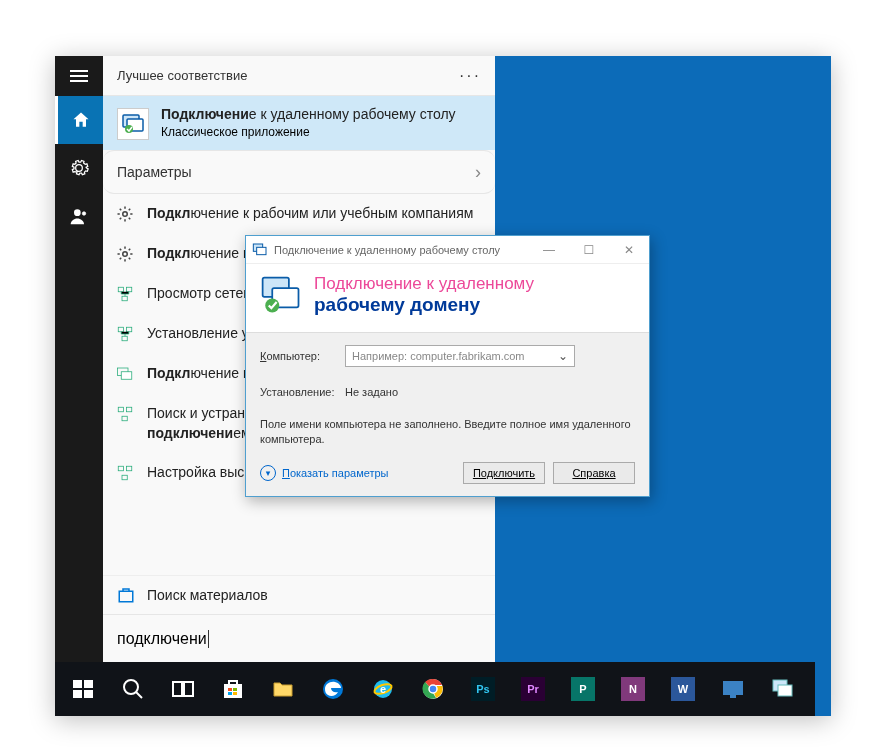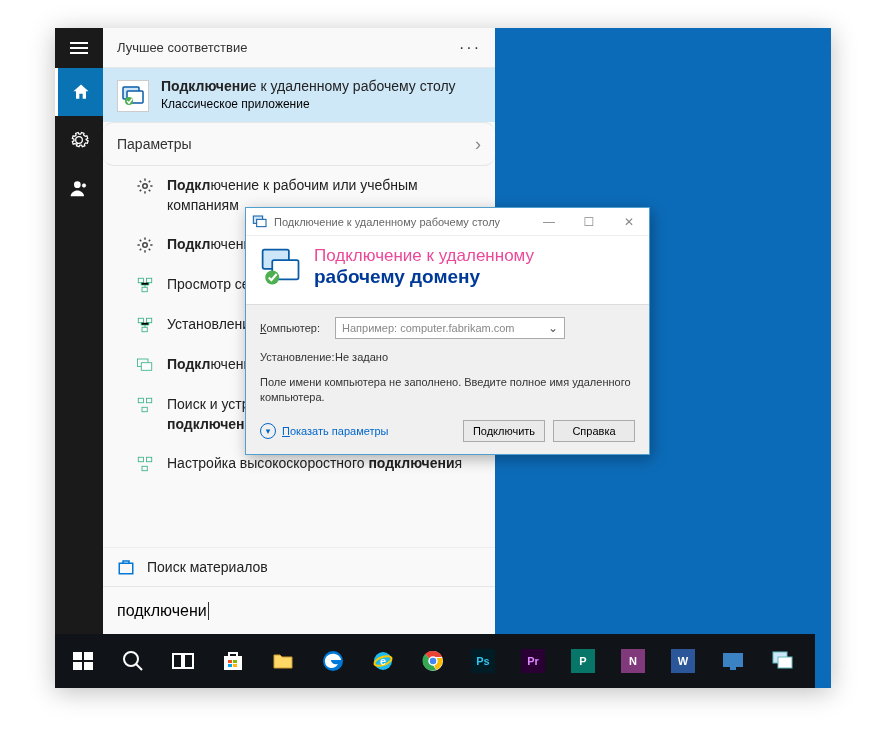--- a/index.html
+++ b/index.html
@@ -1,18 +1,18 @@
 <!DOCTYPE html>
 <html><head>
 <meta charset="utf-8">
 <style>
 * { box-sizing: border-box; margin: 0; padding: 0; font-family: "Segoe UI", Arial, sans-serif; }
 body { background: #fff; width: 872px; height: 749px; position: relative; overflow: hidden; }
 
-.frame { position: absolute; left: 55px; top: 28px; width: 776px; height: 660px; box-shadow: 0 4px 24px rgba(0,0,0,.25); background: #0c6bb8; }
+.frame { position: absolute; left: 55px; top: 56px; width: 776px; height: 660px; box-shadow: 0 4px 24px rgba(0,0,0,.25); background: #0c6bb8; }
 
 .sidebar { position: absolute; left: 0; top: 0; width: 48px; height: 606px; background: #1a1a1a; display: flex; flex-direction: column; align-items: center; }
 .sidebar-item { width: 48px; height: 48px; display: flex; align-items: center; justify-content: center; color: #fff; cursor: pointer; }
 .sidebar-item.active { background: #0973b4; border-left: 3px solid #fff; }
 .sidebar-item svg { width: 20px; height: 20px; fill: #fff; }
 .hamburger { height: 40px; }
 .hamburger-lines { width: 18px; }
 .hamburger-lines div { height: 2px; background: #fff; margin: 3px 0; }
 
 .start-panel { position: absolute; left: 48px; top: 0; width: 392px; height: 606px; background: #f9f9f9; display: flex; flex-direction: column; }
@@ -21,21 +21,21 @@
 
 .best-match-item { background: #cfe8f8; display: flex; align-items: flex-start; padding: 10px 14px; gap: 12px; cursor: pointer; }
 .best-match-icon { width: 32px; height: 32px; background: #fff; border: 1px solid #ccc; display: flex; align-items: center; justify-content: center; margin-top: 2px; }
 .best-match-item .title { font-size: 14px; color: #222; }
 .best-match-item .sub { font-size: 12px; color: #000000; margin-top: 3px; }
 
 .params-hdr { height: 44px; display: flex; align-items: center; justify-content: space-between; padding: 0 14px; font-size: 14px; color: #333; border-top: 1px solid #e6e6e6; border-bottom: 1px solid #e6e6e6; cursor: pointer; border-radius: 11px; }
 .chev { font-size: 18px; color: #888; }
 
 .results { flex: 1; overflow: hidden; }
-.result { display: flex; align-items: flex-start; padding: 10px 32px; gap: 12px; font-size: 14px; color: #222; cursor: pointer; }
+.result { display: flex; align-items: flex-start; padding: 10px 12px; gap: 12px; font-size: 14px; color: #222; cursor: pointer; }
 .result .ricon { width: 20px; height: 20px; flex-shrink: 0; display: flex; align-items: center; justify-content: center; font-size: 14px; }
 .result .rtext { line-height: 1.4; }
 .result .rtext strong { font-weight: 600; }
 
 .store-sec { display: flex; align-items: center; padding: 10px 14px; gap: 12px; font-size: 14px; color: #222; border-top: 1px solid #eee; cursor: pointer; }
 .search-box { height: 48px; border-top: 1px solid #e6e6e6; display: flex; align-items: center; padding: 0 14px; }
 .cursor-caret { border-right: 1px solid #333; animation: blink 1s steps(1) infinite; padding-right: 1px; }
 @keyframes blink { 50% { border-color: transparent; } }
 
 .desktop { position: absolute; left: 440px; top: 0; width: 320px; height: 606px; background: #0c6bb8; }
@@ -52,31 +52,31 @@
 .rdp-titlebar .t-text { flex: 1; font-size: 11px; }
 .win-btns { display: flex; }
 .win-btn { width: 40px; height: 28px; display: flex; align-items: center; justify-content: center; color: #888; cursor: pointer; font-size: 12px; }
 
 .rdp-banner { display: flex; align-items: center; gap: 12px; padding: 10px 14px 16px; }
 .rdp-banner .big-icon { width: 42px; height: 42px; }
 .rdp-banner .bt1 { font-size: 17px; color: #ec4899; }
 .rdp-banner .bt2 { font-size: 19px; font-weight: bold; color: #003a99; }
 
 .rdp-body { background: #f0f0f0; padding: 12px 14px; border-top: 1px solid #ddd; }
-.rdp-row { display: flex; align-items: center; margin-bottom: 12px; font-size: 11px; }
+.rdp-row { display: flex; align-items: center; gap: 10px; margin-bottom: 19px; font-size: 11px; }
 .rdp-row .lbl { width: 75px; }
 .rdp-row .lbl u { text-decoration: underline; }
 .rdp-combo { flex: 1; max-width: 230px; height: 22px; border: 1px solid #aaa; background: #fff; display: flex; align-items: center; padding: 0 6px; color: #888; font-size: 11px; position: relative; cursor: pointer; }
 .rdp-combo::after { content: "⌄"; position: absolute; right: 6px; color: #555; font-size: 12px; }
 .rdp-msg { font-size: 11px; color: #333; line-height: 1.4; margin: 6px 0 14px; }
 .rdp-footer { display: flex; align-items: center; justify-content: space-between; }
 .show-opts { display: flex; align-items: center; gap: 6px; color: #0066cc; font-size: 11px; cursor: pointer; }
 .show-opts .circ { width: 16px; height: 16px; border: 1px solid #0066cc; border-radius: 50%; display: flex; align-items: center; justify-content: center; font-size: 9px; }
 .rdp-btns { display: flex; gap: 8px; }
-.rdp-btn { min-width: 82px; height: 22px; border: 1px solid #aaa; background: #eaeaea; font-size: 11px; cursor: pointer; }
+.rdp-btn { min-width: 82px; height: 22px; border: 1px solid #aaa; background: #eaeaea; font-size: 11px; cursor: pointer; text-decoration: underline; }
 
 .monitor-icon { stroke: #0a5ca8; fill: #cde6f8; }
 </style>
 </head>
 <body>
 
 <div class="frame">
 
   <div class="sidebar">
     <div class="sidebar-item hamburger">

